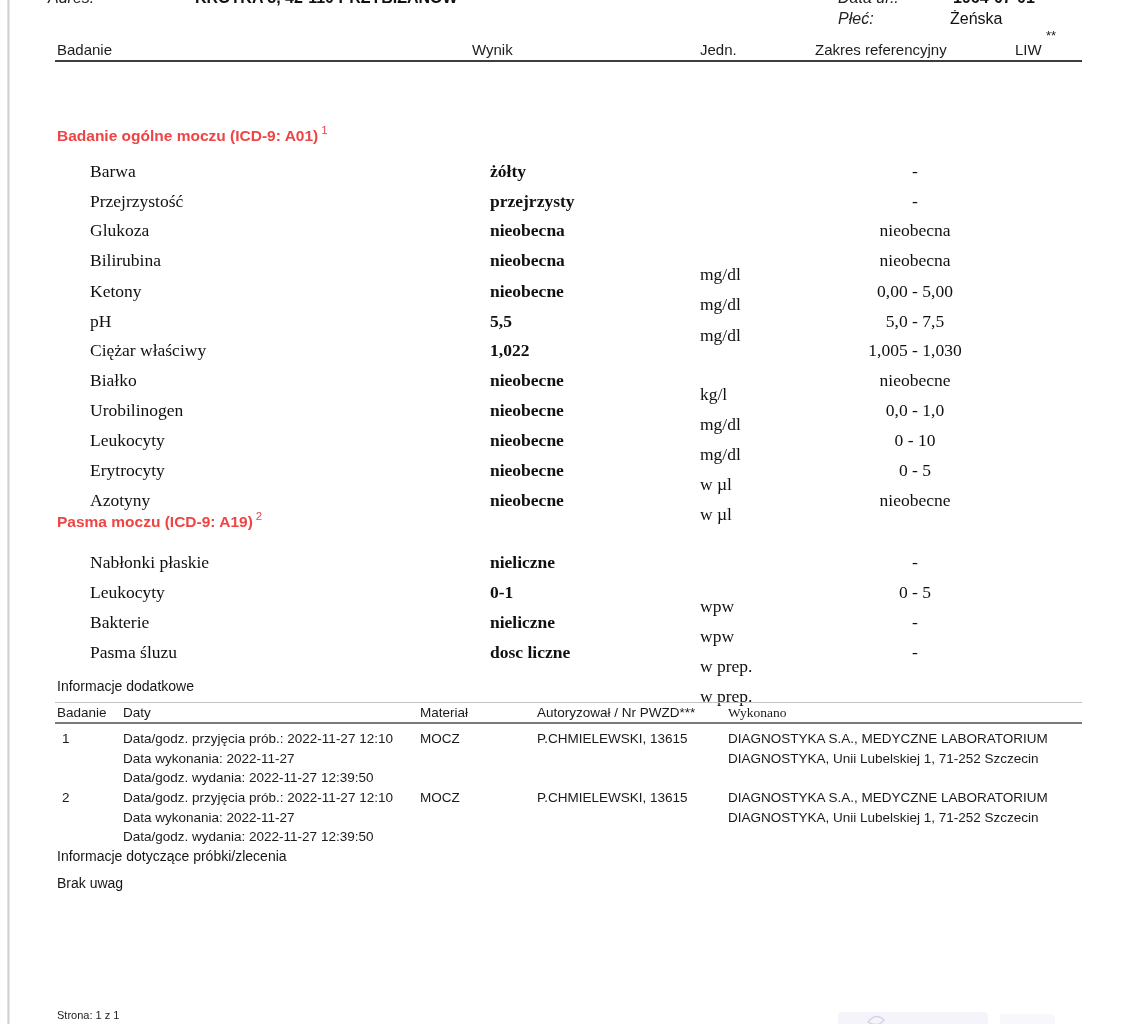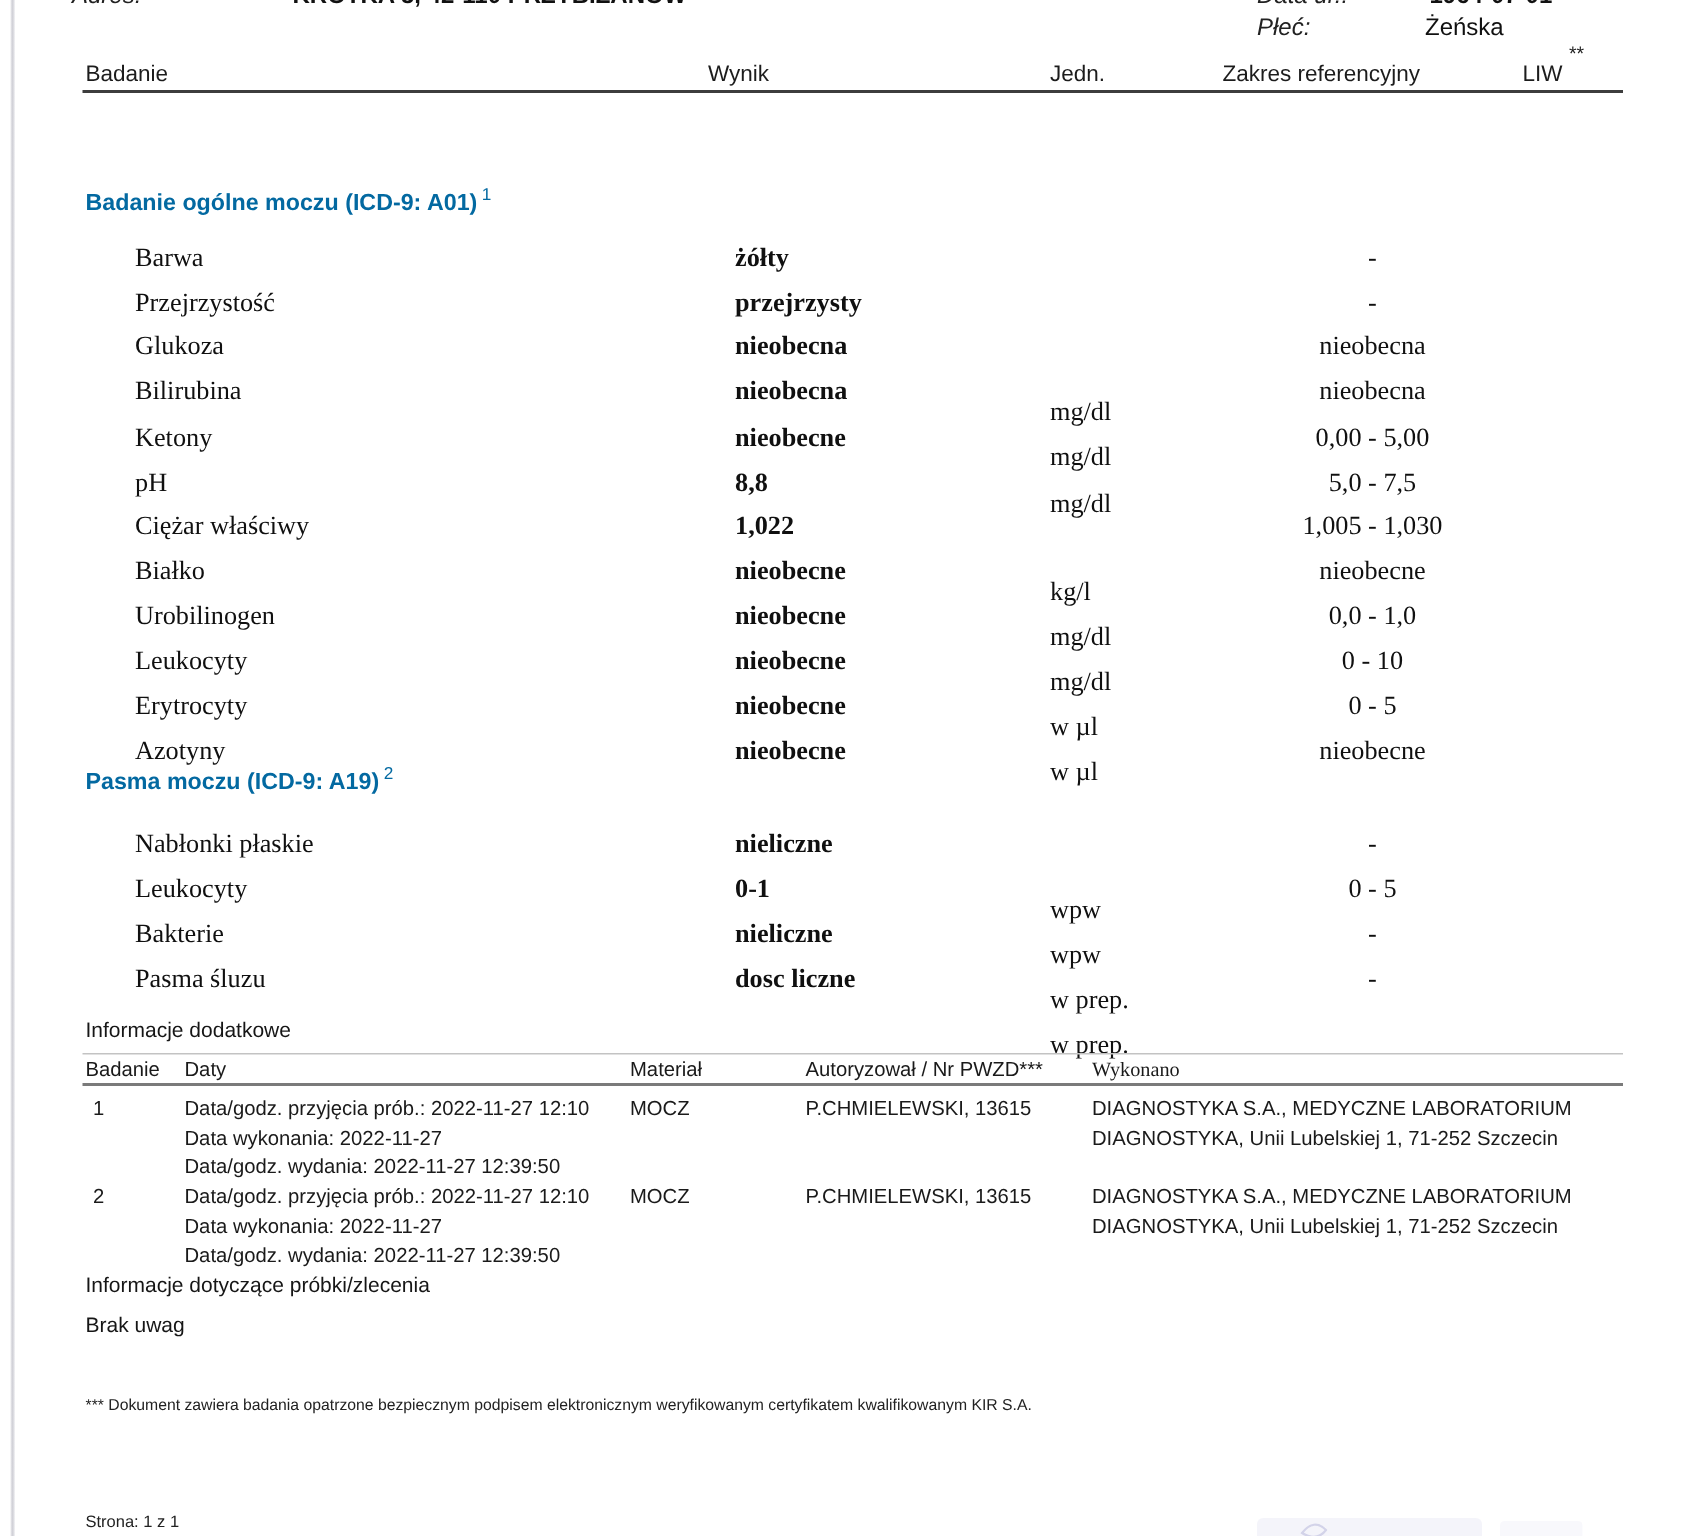--- a/index.html
+++ b/index.html
@@ -17,21 +17,21 @@
     background:linear-gradient(to right,#e9e9ec,#cfcfd6,#f5f5f7);}
   
   .meta-label{font-style:italic;font-size:16px;color:#222;}
   .meta-value{font-size:16px;font-weight:bold;color:#111;}
   .meta-value-normal{font-size:16px;color:#111;text-align:right;}
   
   .colhead{font-size:15px;color:#1c1c1c;}
   #head-rule{position:absolute;left:55px;top:60px;width:1027px;height:2px;background:#3d3d3d;}
   #liw-stars{font-size:13px;color:#1c1c1c;}
   
-  .sec-title{font-size:15.5px;font-weight:bold;color:#0369a1;}
+  .sec-title{font-size:15.5px;font-weight:bold;color:#ef4444;}
   .sec-sup{font-size:11.5px;font-weight:normal;position:relative;top:-7px;margin-left:3px;}
   
   .r-row{position:absolute;left:0;width:1133px;height:24px;
     font-family:"Liberation Serif", serif;font-size:17.5px;color:#101010;}
   .r-name{position:absolute;left:90px;top:0;text-align:right;}
   .r-val{position:absolute;left:490px;top:0;font-weight:bold;font-family:Liberation Serif, serif;}
   .r-unit{position:absolute;left:700px;top:0;margin-top:44px;}
   .r-range{position:absolute;left:808px;top:0;width:214px;text-align:center;}
   
   .info-title{font-size:14px;color:#161616;}
@@ -94,21 +94,21 @@
     <span class="r-range">nieobecna</span>
   </div>
   <div class="r-row" style="top:281px;">
     <span class="r-name">Ketony</span>
     <span class="r-val">nieobecne</span>
     <span class="r-unit">mg/dl</span>
     <span class="r-range">0,00 - 5,00</span>
   </div>
   <div class="r-row" style="top:311px;">
     <span class="r-name">pH</span>
-    <span class="r-val">8,8</span>
+    <span class="r-val">5,5</span>
     <span class="r-unit"></span>
     <span class="r-range">5,0 - 7,5</span>
   </div>
   <div class="r-row" style="top:340px;">
     <span class="r-name">Ciężar właściwy</span>
     <span class="r-val">1,022</span>
     <span class="r-unit">kg/l</span>
     <span class="r-range">1,005 - 1,030</span>
   </div>
   <div class="r-row" style="top:370px;">
@@ -202,21 +202,20 @@
   <div class="abs it-cell" style="left:420px;top:788px;">MOCZ</div>
   <div class="abs it-cell" style="left:537px;top:788px;">P.CHMIELEWSKI, 13615</div>
   <div class="abs it-cell" style="left:728px;top:788px;">
     <div>DIAGNOSTYKA S.A., MEDYCZNE LABORATORIUM</div>
     <div>DIAGNOSTYKA, Unii Lubelskiej 1, 71-252 Szczecin</div>
   </div>
 
   <div class="abs info-title" style="left:57px;top:848px;">Informacje dotyczące próbki/zlecenia</div>
   <div class="abs info-title" style="left:57px;top:875px;">Brak uwag</div>
 
-  <div class="abs foot-note" style="left:57px;top:931px;">*** Dokument zawiera badania opatrzone bezpiecznym podpisem elektronicznym weryfikowanym certyfikatem kwalifikowanym KIR S.A.</div>
 
   <div class="abs page-num" style="left:57px;top:1009px;">Strona: 1 z 1</div>
 
   <svg id="stamp" viewBox="0 0 230 18">
     <rect x="8" y="6" width="150" height="20" rx="4" fill="#c9c9e6" opacity="0.35"></rect>
     <rect x="170" y="8" width="55" height="14" rx="3" fill="#d4d4ec" opacity="0.3"></rect>
     <path d="M38 16 q8 -10 16 -2 q-6 8 -16 2 z" fill="none" stroke="#9f9fd0" stroke-width="1.4" opacity="0.8"></path>
   </svg>
 </div>
 

